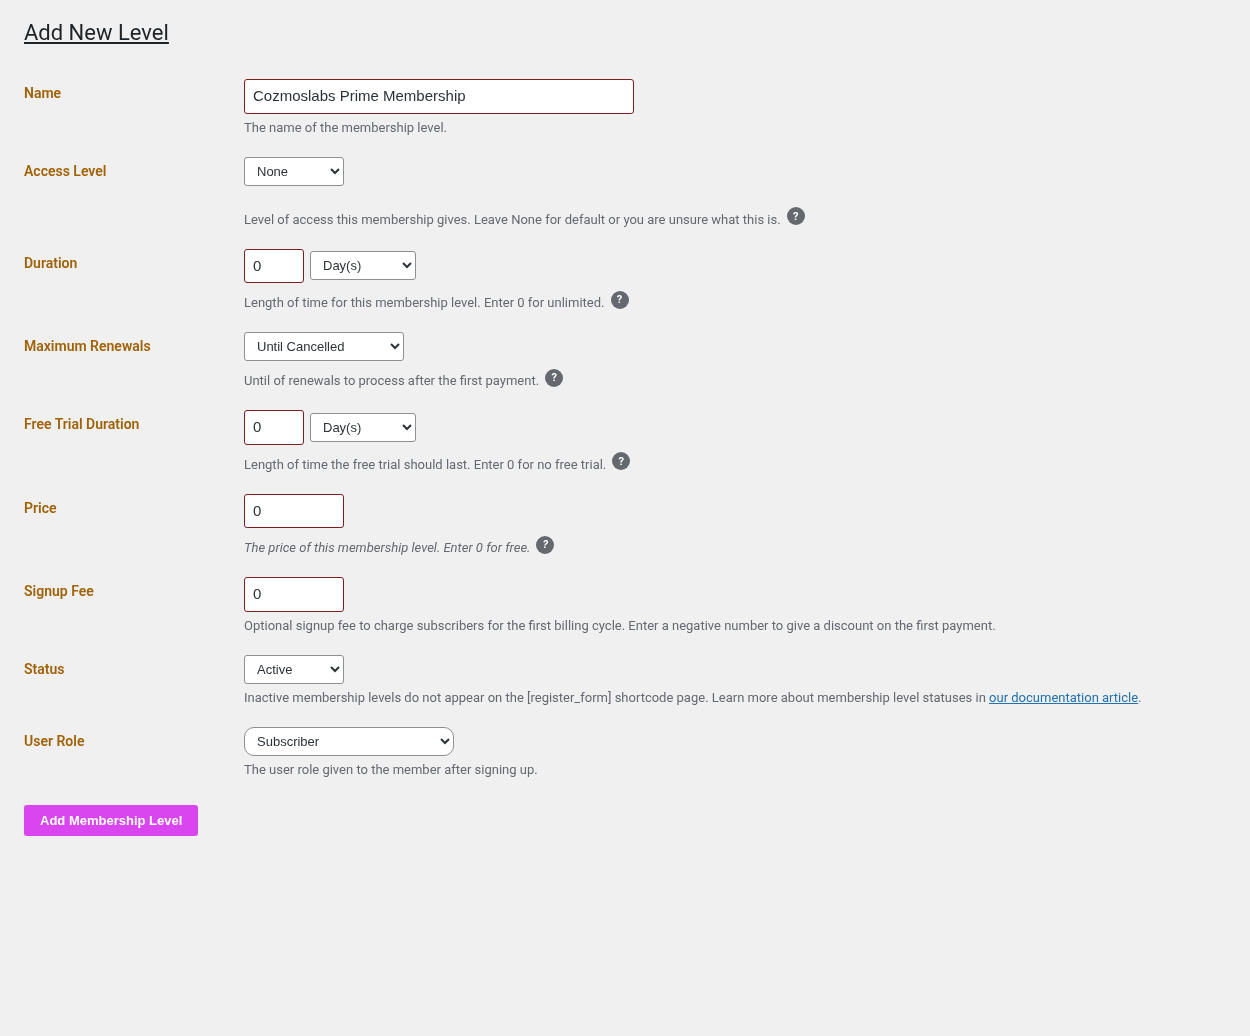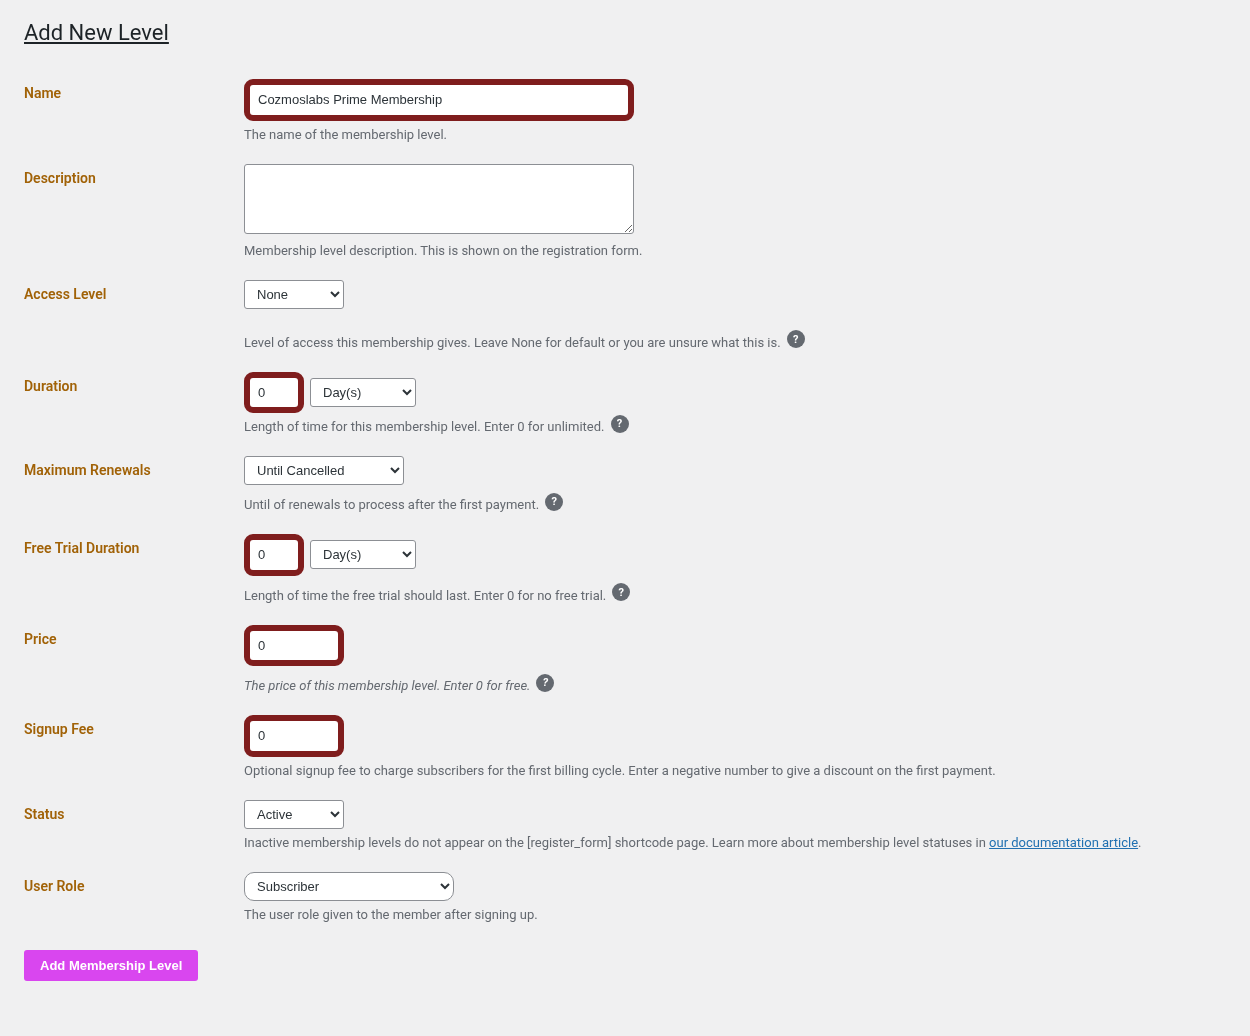--- a/index.html
+++ b/index.html
@@ -53,26 +53,26 @@
     }
 
     .help-text {
       color: #646970;
       font-size: 13px;
       margin-top: 6px;
     }
 
     input[type="text"],
     input[type="number"] {
-      border: 6px solid #7f1d1d;
+      border: 1px solid #7f1d1d;
       background: #fff;
       color: #2c3338;
-      border-radius: 9px;
+      border-radius: 3px;
       padding: 5px 8px;
-      font-size: 13px;
+      font-size: 15px;
       line-height: 1.5;
     }
 
     input[type="text"].full-width {
       width: 390px;
     }
 
     input[type="number"].small {
       width: 60px;
     }
@@ -172,29 +172,20 @@
       <tr>
         <td class="label-cell">
           <label>Name</label>
         </td>
         <td class="field-cell">
           <input type="text" class="full-width" value="Cozmoslabs Prime Membership" style="">
           <p class="help-text">The name of the membership level.</p>
         </td>
       </tr>
 
-      <tr>
-        <td class="label-cell">
-          <label>Description</label>
-        </td>
-        <td class="field-cell">
-          <textarea style=""></textarea>
-          <p class="help-text">Membership level description. This is shown on the registration form.</p>
-        </td>
-      </tr>
 
       <tr>
         <td class="label-cell">
           <label>Access Level</label>
         </td>
         <td class="field-cell">
           <div class="inline-group">
             <select class="small-select">
               <option>None</option>
             </select>
@@ -213,21 +204,21 @@
         <td class="field-cell">
           <div class="inline-group">
             <input type="number" class="small" value="0" style="">
             <select class="small-select">
               <option>Day(s)</option>
               <option>Week(s)</option>
               <option>Month(s)</option>
               <option>Year(s)</option>
             </select>
           </div>
-          <div class="inline-group" style="margin-top:0;">
+          <div class="inline-group" style="margin-top:6px;">
             <p class="help-text">Length of time for this membership level. Enter 0 for unlimited.</p>
             <span class="help-icon">?</span>
           </div>
         </td>
       </tr>
 
       <tr>
         <td class="label-cell">
           <label>Maximum Renewals</label>
         </td>

